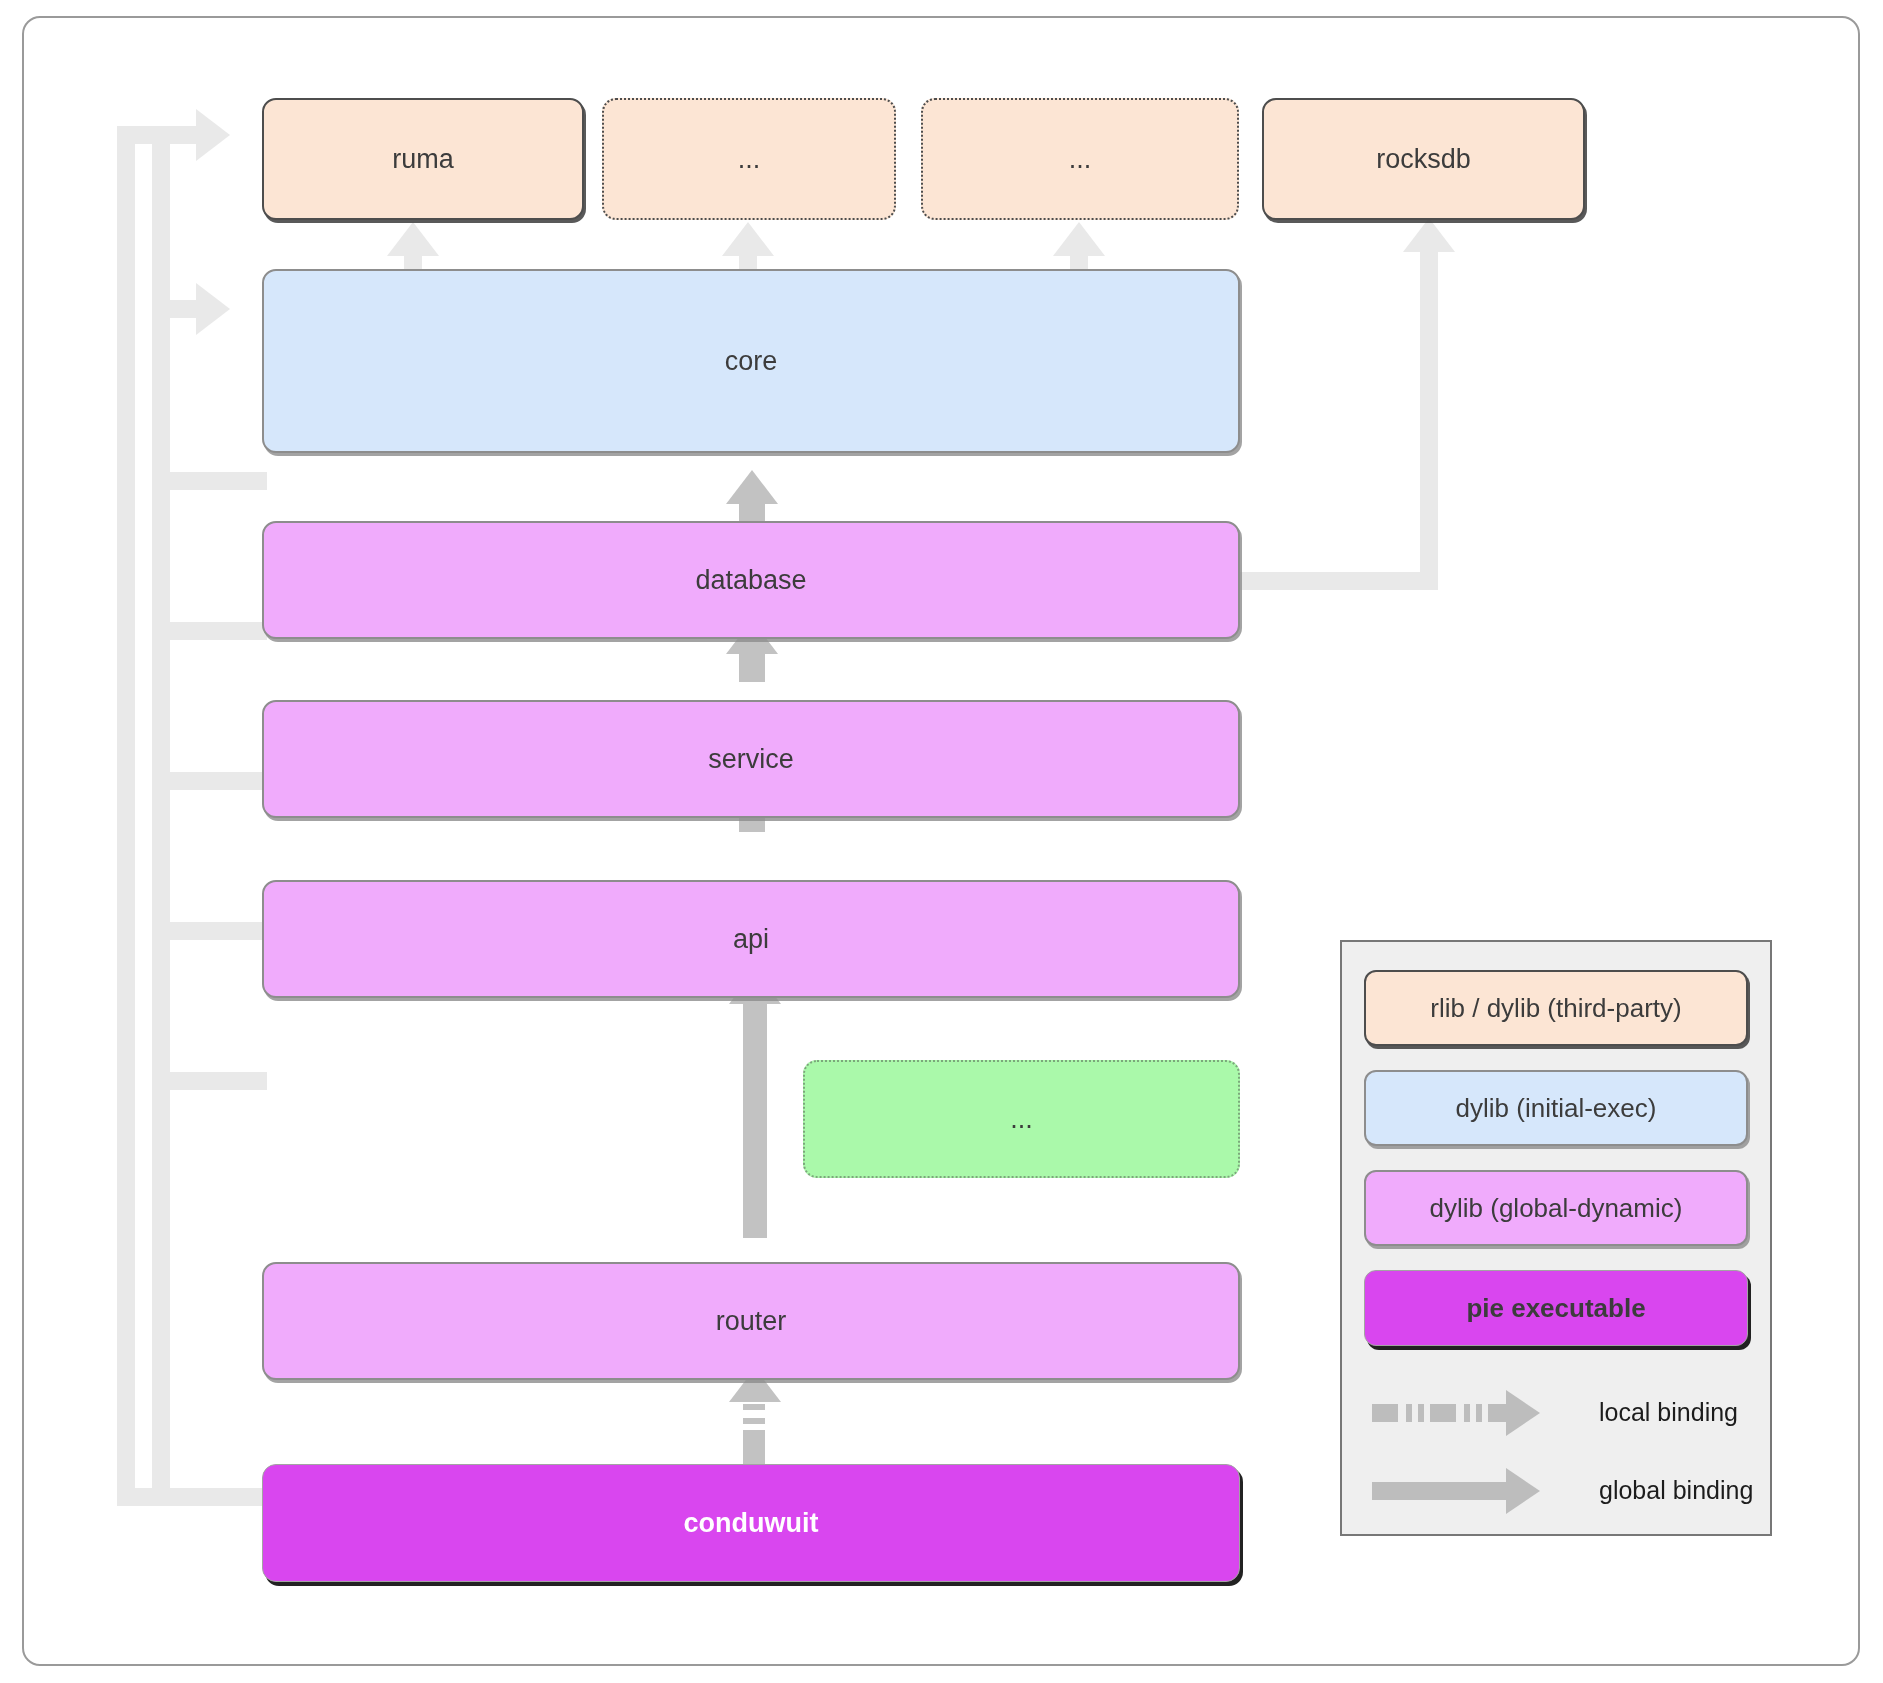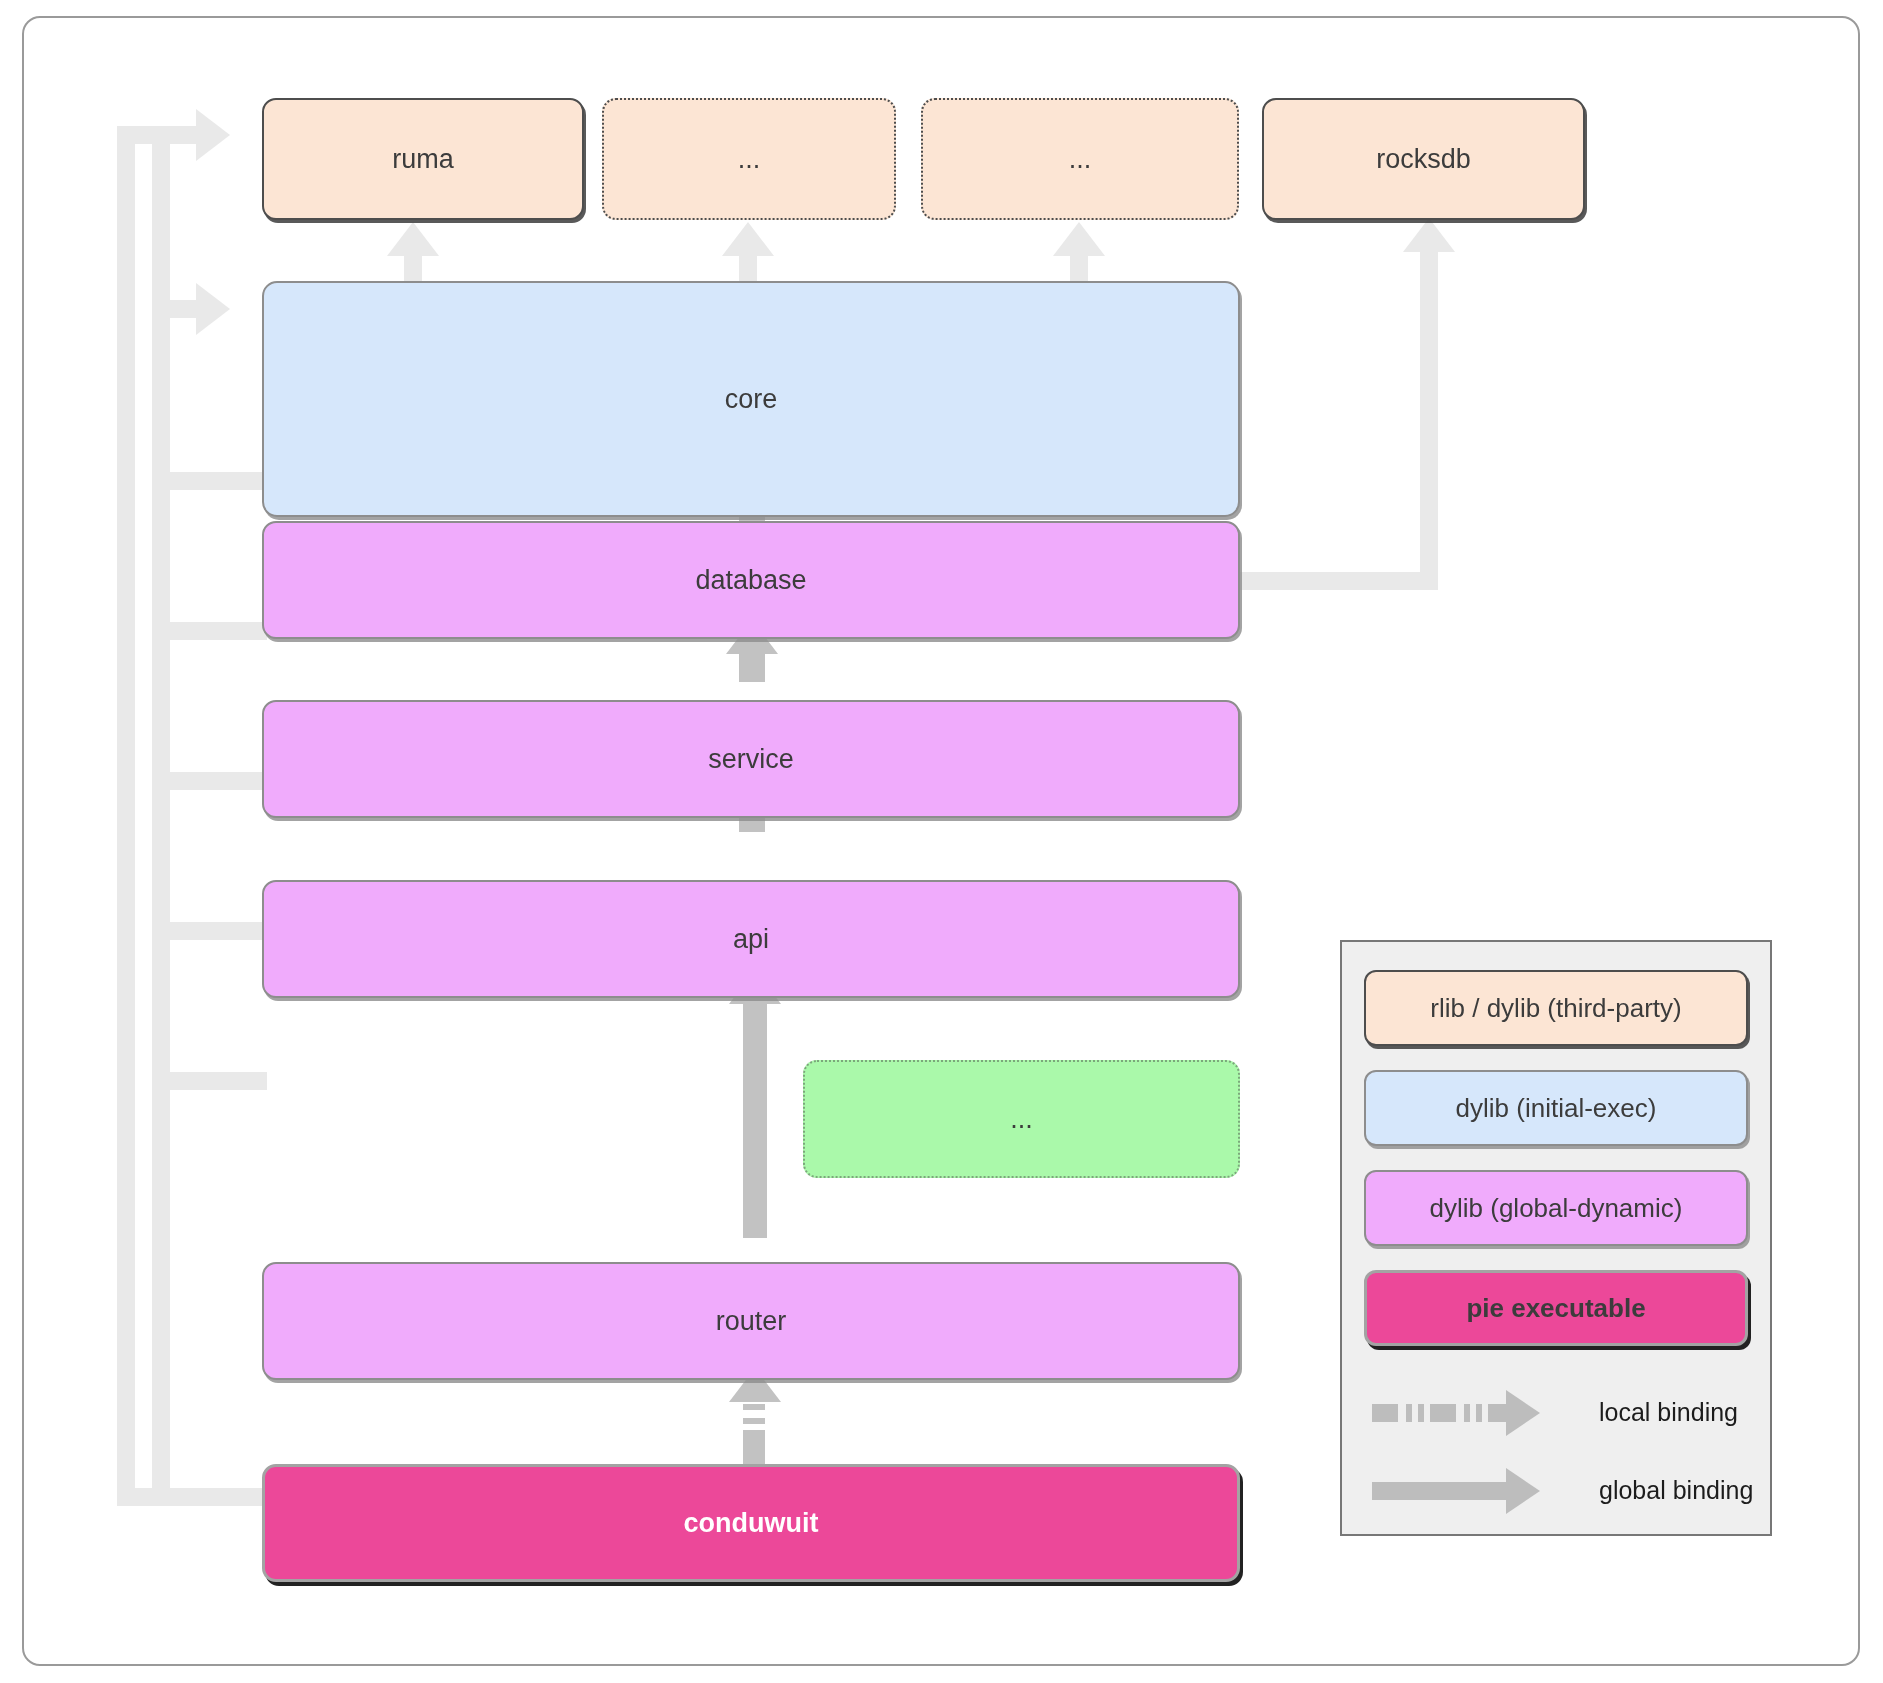--- a/index.html
+++ b/index.html
@@ -54,22 +54,22 @@
     background:#f0abfc;
     border:2px solid #8d8d8d;
     box-shadow:2px 3px 0 rgba(140,140,140,.8);
   }
   .globaldyn-dotted{
     background:#aaf9aa;
     border:2px dotted #7ba87b;
     box-shadow:none;
   }
   .pie{
-    background:#ec4899;
-    border:3px solid #a3a3a3;
+    background:#d946ef;
+    border:1px solid #a3a3a3;
     box-shadow:3px 4px 0 rgba(10,10,10,.9);
     color:#ffffff;
     font-weight:bold;
   }
 
   
   .conn{position:absolute;z-index:2;}
   .bar-light{background:#e9e9e9;}
   .bar-dark{background:#c2c2c2;}
 
@@ -187,21 +187,21 @@
   </div>
 
   <div class="node thirdparty-dotted" style="left:921px;top:98px;width:318px;height:122px;">
     <span class="lbl">...</span>
   </div>
 
   <div class="node thirdparty" style="left:1262px;top:98px;width:323px;height:122px;">
     <span class="lbl">rocksdb</span>
   </div>
 
-  <div class="node initexec" style="left:262px;top:281px;width:978px;height:236px;border-radius:15px;">
+  <div class="node initexec" style="left:262px;top:269px;width:978px;height:184px;">
     <span class="lbl">core</span>
   </div>
 
   <div class="node globaldyn" style="left:262px;top:521px;width:978px;height:118px;">
     <span class="lbl">database</span>
   </div>
 
   <div class="node globaldyn" style="left:262px;top:700px;width:978px;height:118px;">
     <span class="lbl">service</span>
   </div>

